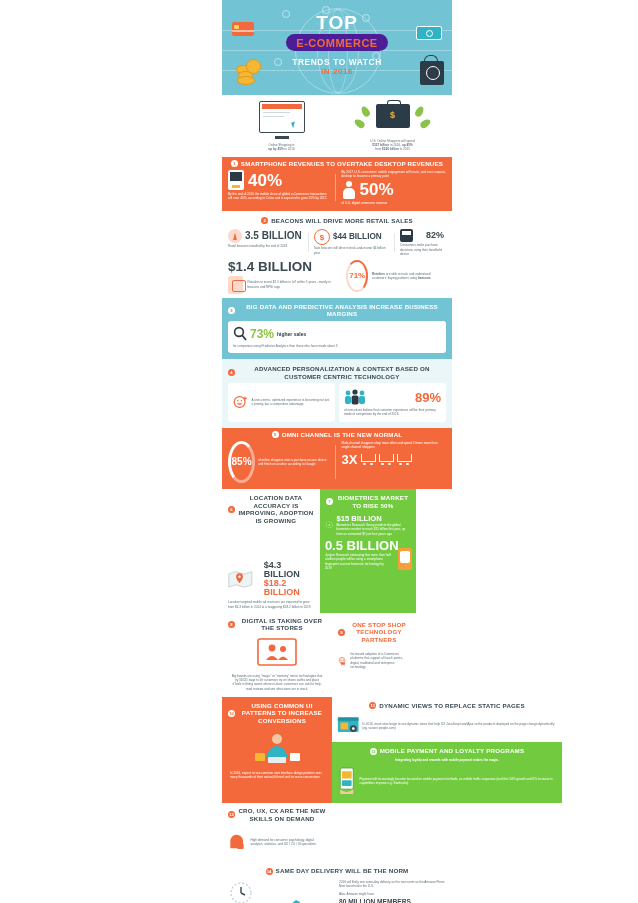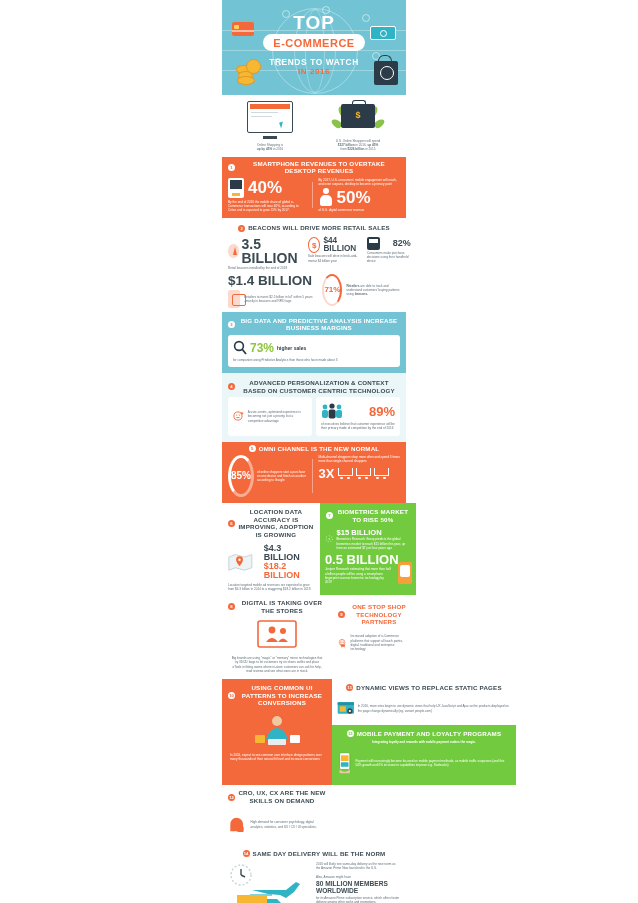--- a/index.html
+++ b/index.html
@@ -1,18 +1,18 @@
 <!DOCTYPE html>
 <html><head>
 <meta charset="utf-8">
 <style>
   html,body{margin:0;padding:0;background:#ffffff;}
   body{width:638px;height:903px;position:relative;font-family:"Liberation Sans",sans-serif;overflow:hidden;}
   .page{position:absolute;left:222px;top:0;width:194px;height:903px;background:#ffffff;}
-  .sec{position:relative;width:184px;box-sizing:border-box;}
+  .sec{position:relative;width:230px;box-sizing:border-box;}
   .teal{background:#72c4d5;}
   .orange{background:#f4693b;}
   .green{background:#72cb3f;}
   .white{background:#ffffff;}
   .lteal{background:#eaf6f8;}
   .hdr{display:flex;align-items:center;justify-content:center;gap:3px;padding:3px 6px;text-align:center;}
   .hdrtxt{font-weight:bold;font-size:6.2px;letter-spacing:.2px;line-height:7.6px;text-transform:uppercase;}
   .num{width:7px;height:7px;border-radius:50%;display:inline-flex;align-items:center;justify-content:center;font-size:4.2px;font-weight:bold;flex:0 0 auto;}
   .n-orange{background:#f4693b;color:#fff;}
   .n-white{background:#fff;color:#f4693b;}
@@ -26,21 +26,21 @@
   .b{font-weight:bold;}
   .row{display:flex;}
   
   .hero{height:95px;position:relative;overflow:hidden;}
   .globe{position:absolute;left:50%;top:8px;width:84px;height:84px;margin-left:-42px;border-radius:50%;border:1px solid rgba(255,255,255,.35);}
   .globe:before,.globe:after{content:"";position:absolute;border:1px solid rgba(255,255,255,.3);border-radius:50%;top:0;bottom:0;}
   .globe:before{left:21px;right:21px;}
   .globe:after{left:32px;right:32px;}
   .hline{position:absolute;left:0;right:0;height:1px;background:rgba(255,255,255,.3);}
   .top-w{position:absolute;left:0;right:0;top:12px;text-align:center;color:#fff;font-weight:bold;font-size:19px;letter-spacing:1px;}
-  .ecom{position:absolute;left:50%;top:34px;margin-left:-51px;width:102px;height:17px;background:#ffffff;border-radius:9px;display:flex;align-items:center;justify-content:center;}
+  .ecom{position:absolute;left:50%;top:34px;margin-left:-51px;width:102px;height:17px;background:#4c1d95;border-radius:9px;display:flex;align-items:center;justify-content:center;}
   .ecom span{color:#f4693b;font-weight:bold;font-size:11px;letter-spacing:.5px;}
   .trends{position:absolute;left:0;right:0;top:57px;text-align:center;color:#fff;font-weight:bold;font-size:8.4px;letter-spacing:.6px;}
   .in2016{position:absolute;left:0;right:0;top:67px;text-align:center;color:#f4693b;font-weight:bold;font-size:8px;letter-spacing:.6px;}
   .card-icon{position:absolute;left:10px;top:22px;width:22px;height:14px;background:#f4693b;border-radius:2px;}
   .card-icon:after{content:"";position:absolute;left:2px;top:2.5px;width:5px;height:4px;background:#ffd25a;border-radius:1px;}
   .card-icon:before{content:"";position:absolute;left:0;right:0;top:8px;height:2px;background:rgba(255,255,255,.55);}
   .bill{position:absolute;right:10px;top:26px;width:24px;height:12px;background:#2fb4c6;border-radius:2px;border:1px solid #fff;}
   .bill:after{content:"";position:absolute;left:9px;top:3px;width:5px;height:5px;border:1px solid #fff;border-radius:50%;}
   .coins{position:absolute;left:14px;bottom:12px;width:30px;height:26px;}
   .coin{position:absolute;background:#f7b733;border-radius:50%;border:1px solid #e09a22;}
@@ -176,21 +176,21 @@
     <div class="hdr" style="padding-top:6px;">
       <span class="num n-orange">2</span>
       <span class="hdrtxt d-txt">BEACONS WILL DRIVE MORE RETAIL SALES</span>
     </div>
     <div class="row" style="padding:2px 6px 0;">
       <div style="flex:1;">
         <div class="flex-c" style="gap:3px;">
           <div style="width:14px;height:14px;border-radius:50%;background:#fbd9cd;position:relative;">
             <div style="position:absolute;left:5px;top:3px;width:4px;height:8px;background:#f4693b;clip-path:polygon(50% 0,100% 100%,0 100%);"></div>
           </div>
-          <div class="big d-txt" style="font-size:14px;">3.5 BILLION</div>
+          <div class="big d-txt" style="font-size:10px;">3.5 BILLION</div>
         </div>
         <div class="cap" style="margin-top:1px;">Retail beacons installed by the end of 2018</div>
       </div>
       <div class="divider-vg"></div>
       <div style="flex:1;padding-left:3px;">
         <div class="flex-c" style="gap:3px;">
           <div style="width:14px;height:14px;border-radius:50%;border:1.4px solid #f4693b;color:#f4693b;font-weight:bold;font-size:8px;display:flex;align-items:center;justify-content:center;">$</div>
           <div class="big d-txt" style="font-size:8.2px;">$44 BILLION</div>
         </div>
         <div class="cap" style="margin-top:1px;">Sale beacons will drive in brick-and-mortar $4 billion year</div>
@@ -320,21 +320,21 @@
       </div>
     </div>
   </div>
 
   <div class="row">
     <div class="sec white" style="width:110px;padding-bottom:4px;">
       <div class="hdr" style="padding-top:5px;">
         <span class="num n-orange">6</span>
         <span class="hdrtxt d-txt">LOCATION DATA ACCURACY IS IMPROVING, ADOPTION IS GROWING</span>
       </div>
-      <div class="flex-c" style="padding:2px 6px 0;gap:11px;">
+      <div class="flex-c" style="padding:2px 6px 0;gap:11px;margin-top:32px;">
         <svg width="30" height="24" viewBox="0 0 30 24">
           <path d="M1 6 L9 3 L20 6 L29 3 L29 19 L20 22 L9 19 L1 22 Z" fill="#eef3f5" stroke="#bcccd3" stroke-width="1"></path>
           <path d="M14 5 a4.2 4.2 0 0 1 4.2 4.2 c0 3.2-4.2 7.8-4.2 7.8 s-4.2-4.6-4.2-7.8 A4.2 4.2 0 0 1 14 5 z" fill="#f4693b"></path>
           <circle cx="14" cy="9.2" r="1.5" fill="#fff"></circle>
         </svg>
         <div>
           <div class="big d-txt" style="font-size:9px;">$4.3 BILLION</div>
           <div class="big" style="font-size:9px;color:#f4693b;">$18.2 BILLION</div>
         </div>
       </div>

